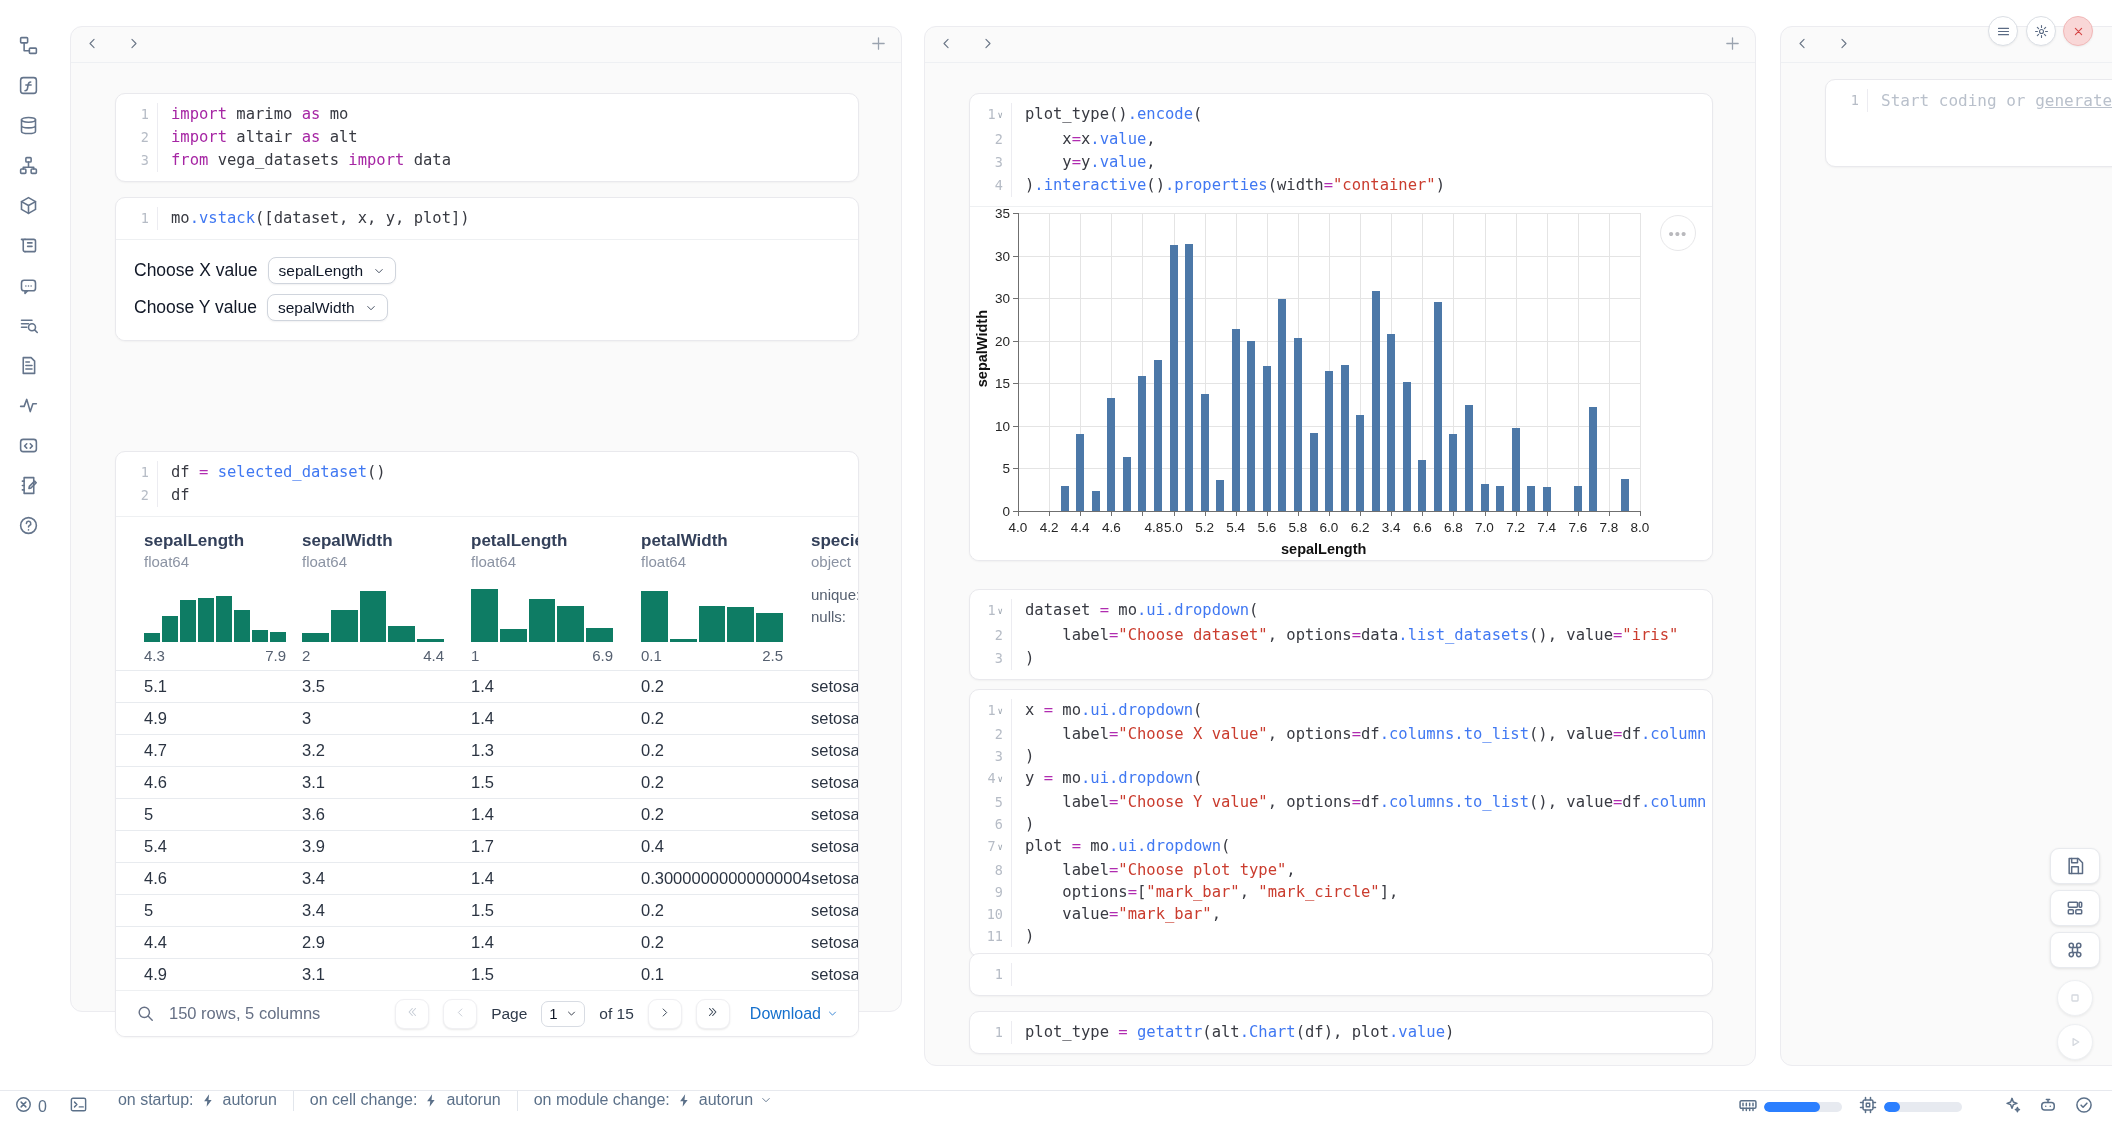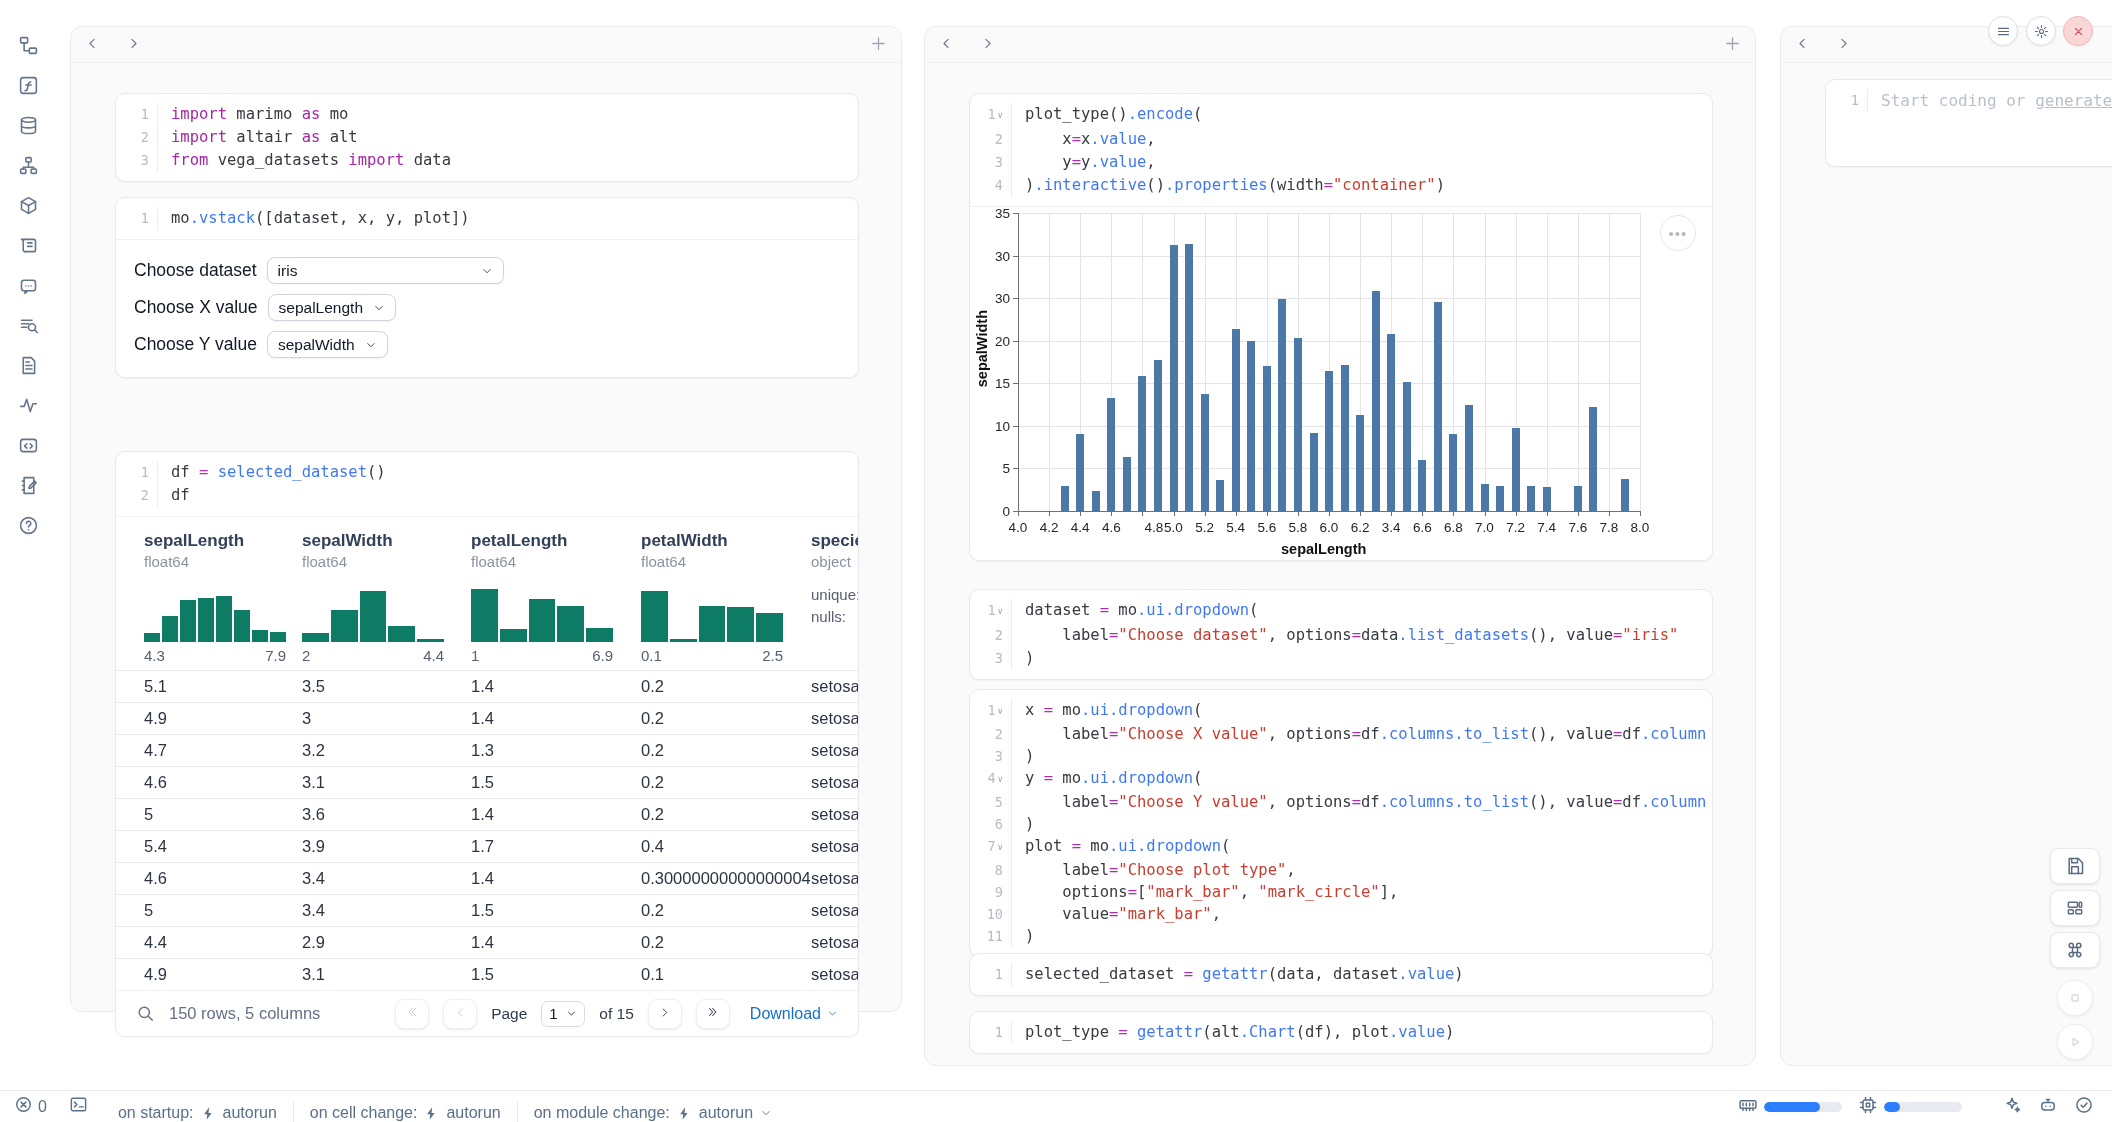--- a/index.html
+++ b/index.html
@@ -208,31 +208,20 @@
         <div class="c-line"><div class="c-gutter">3</div><div class="c-src"><span class="tk-k">from</span><span class="tk-p"> vega_datasets </span><span class="tk-k">import</span><span class="tk-p"> data</span></div></div>
       </div>
   </div>
 
   <div class="cell" style="left:44px;top:170px;width:744px;">
     <div class="code">
         <div class="c-line"><div class="c-gutter">1</div><div class="c-src"><span class="tk-p">mo</span><span class="tk-f">.vstack</span><span class="tk-p">([dataset, x, y, plot])</span></div></div>
       </div>
     <div class="out" style="padding:12px 0 14px 0;">
       <div>
-          <div class="dd-row">
-            <span class="dd-label">Choose dataset</span>
-            <div class="sel sel-wide">
-              <span>iris</span>
-              <span class="car">
-                <svg width="12" height="12" viewBox="0 0 24 24" fill="none" stroke="currentColor" stroke-width="1.8" stroke-linecap="round" stroke-linejoin="round">
-                  <path d="M5.5 9 12 15.5 18.5 9"></path>
-                </svg>
-              </span>
-            </div>
-          </div>
           <div class="dd-row">
             <span class="dd-label">Choose X value</span>
             <div class="sel">
               <span>sepalLength</span>
               <span class="car">
                 <svg width="12" height="12" viewBox="0 0 24 24" fill="none" stroke="currentColor" stroke-width="1.8" stroke-linecap="round" stroke-linejoin="round">
                   <path d="M5.5 9 12 15.5 18.5 9"></path>
                 </svg>
               </span>
             </div>
@@ -628,21 +617,21 @@
         <div class="c-line"><div class="c-gutter">7<span class="c-fold">∨</span></div><div class="c-src"><span class="tk-p">plot </span><span class="tk-o">=</span><span class="tk-p"> mo</span><span class="tk-f">.ui.dropdown</span><span class="tk-p">(</span></div></div>
         <div class="c-line"><div class="c-gutter">8</div><div class="c-src"><span class="tk-p">    label</span><span class="tk-o">=</span><span class="tk-s">"Choose plot type"</span><span class="tk-p">,</span></div></div>
         <div class="c-line"><div class="c-gutter">9</div><div class="c-src"><span class="tk-p">    options</span><span class="tk-o">=</span><span class="tk-p">[</span><span class="tk-s">"mark_bar"</span><span class="tk-p">, </span><span class="tk-s">"mark_circle"</span><span class="tk-p">],</span></div></div>
         <div class="c-line"><div class="c-gutter">10</div><div class="c-src"><span class="tk-p">    value</span><span class="tk-o">=</span><span class="tk-s">"mark_bar"</span><span class="tk-p">,</span></div></div>
         <div class="c-line"><div class="c-gutter">11</div><div class="c-src"><span class="tk-p">)</span></div></div>
       </div>
   </div>
 
   <div class="cell" style="left:44px;top:926px;width:744px;">
     <div class="code">
-        <div class="c-line"><div class="c-gutter">1</div><div class="c-src"><span class="tk-p">selected_dataset </span><span class="tk-o">=</span><span class="tk-p"> </span><span class="tk-f">getattr</span><span class="tk-p">(data, dataset</span><span class="tk-f">.value</span><span class="tk-p">)</span></div></div>
+        <div class="c-line"><div class="c-gutter">1</div></div>
       </div>
   </div>
 
   <div class="cell" style="left:44px;top:984px;width:744px;">
     <div class="code">
         <div class="c-line"><div class="c-gutter">1</div><div class="c-src"><span class="tk-p">plot_type </span><span class="tk-o">=</span><span class="tk-p"> </span><span class="tk-f">getattr</span><span class="tk-p">(alt</span><span class="tk-f">.Chart</span><span class="tk-p">(df), plot</span><span class="tk-f">.value</span><span class="tk-p">)</span></div></div>
       </div>
   </div>
 </div>
 
@@ -731,21 +720,21 @@
       <span>0</span>
     </span>
     <span style="width:22px;"></span>
     <span class="sb-item">
       <span><svg width="19" height="19" viewBox="0 0 24 24" fill="none" stroke="currentColor" stroke-width="1.8" stroke-linecap="round" stroke-linejoin="round">
             <rect x="3" y="4" width="18" height="16" rx="2"></rect>
             <path d="m7 9 3 3-3 3M13 15h5"></path>
           </svg></span>
     </span>
     <span style="width:30px;"></span>
-    <span id="modes" style="display:flex;align-items:flex-end;height:100%;">
+    <span id="modes" style="display:flex;align-items:flex-start;height:100%;">
         <span class="sb-item">
           <span>on startup:</span>
           <span style="display:flex">
             <svg width="15" height="15" viewBox="0 0 24 24" fill="none" stroke="currentColor" stroke-width="1.8" stroke-linecap="round" stroke-linejoin="round">
               <path d="M13 2 5 13h5l-1 9 8-11h-5l1-9z" fill="currentColor" stroke="none"></path>
             </svg>
           </span>
           <span>autorun</span>
         </span>
         <span class="sb-sep"></span>

